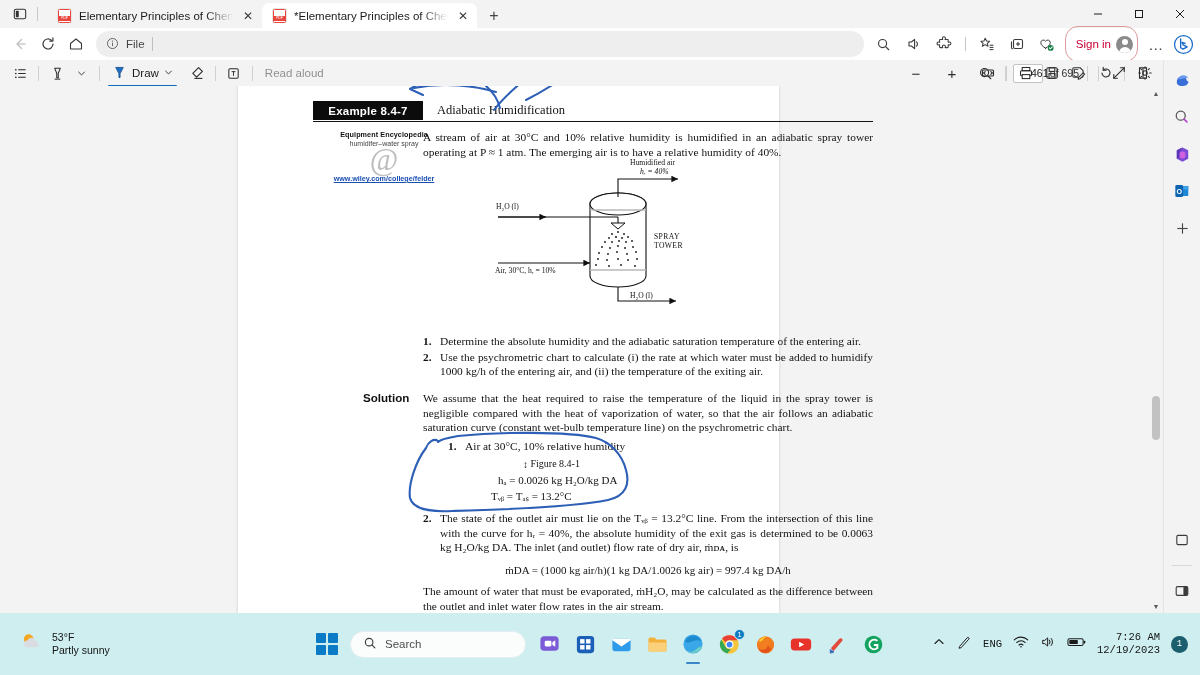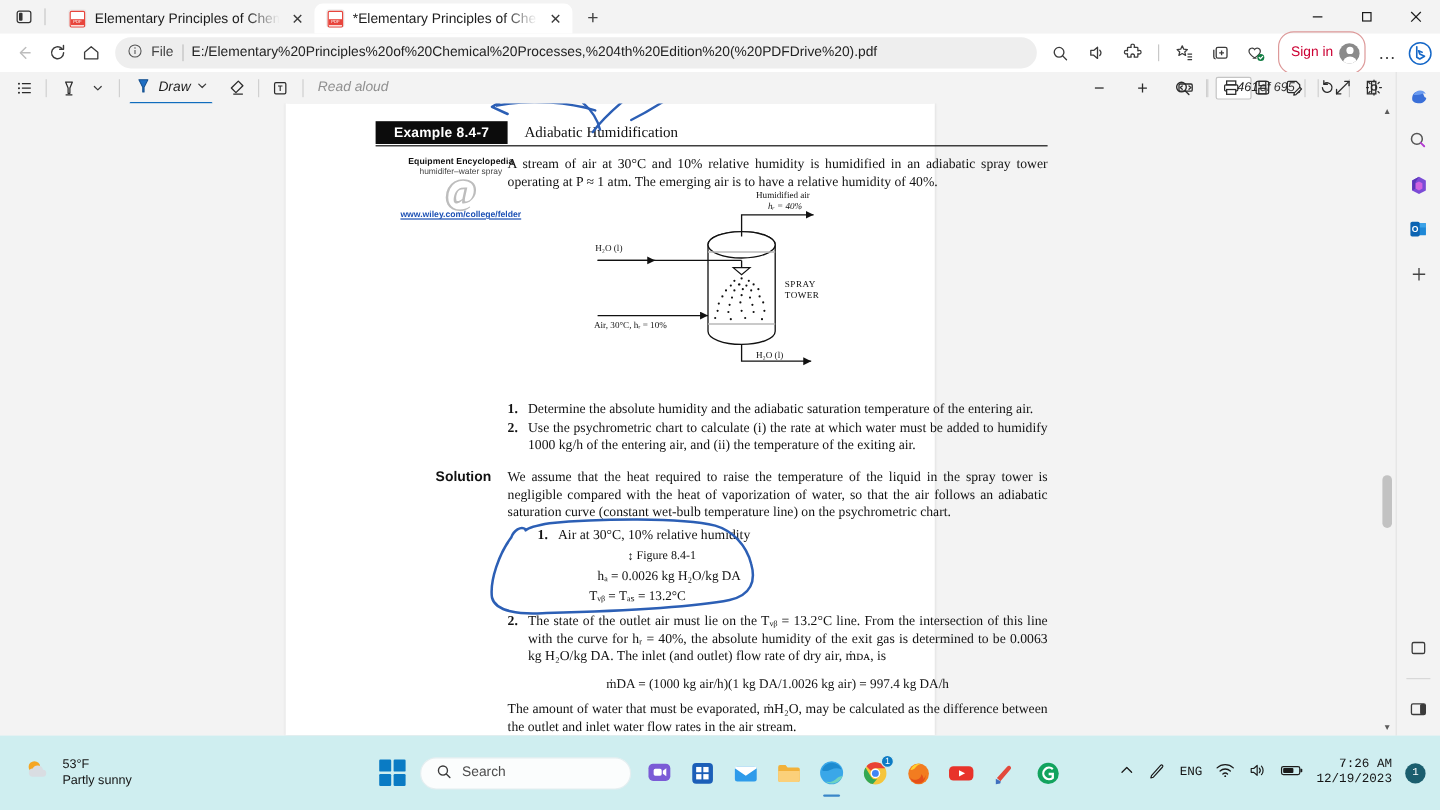--- a/index.html
+++ b/index.html
@@ -114,21 +114,21 @@
   }
   .bing-b {
     width: 22px; height: 22px; border-radius: 4px;
     display: flex; align-items: center; justify-content: center;
   }
 
   
   .pdfbar {
     position: absolute; top: 60px; left: 0; width: 1163px; height: 26px;
     background: #f3f3f3; display: flex; align-items: center; padding: 0 8px;
-    font-size: 11px; color: #333; font-style: italic;
+    font-size: 11px; color: #333;
   }
   .pb-btn {
     height: 22px; min-width: 24px; border-radius: 4px; display: flex;
     align-items: center; justify-content: center; color: #2b2b2b; padding: 0 3px;
   }
   .draw-btn {
     display: flex; align-items: center; gap: 5px; height: 22px;
     padding: 0 6px; position: relative; color: #1b1b1b; font-size: 11.5px;
   }
   .draw-btn:after {
@@ -386,21 +386,20 @@
     <div class="omnibox">
       <span>
         <svg width="13" height="13" viewBox="0 0 16 16">
             <circle cx="8" cy="8" r="6.2" fill="none" stroke="#555" stroke-width="1.1"></circle>
             <line x1="8" y1="7" x2="8" y2="11.2" stroke="#555" stroke-width="1.1"></line>
             <circle cx="8" cy="5" r="0.8" fill="#555"></circle>
           </svg>
       </span>
       <span class="omni-file">File</span>
       <span class="omni-sep"></span>
-      <span class="omni-url">E:/Elementary%20Principles%20of%20Chemical%20Processes,%204th%20Edition%20(%20PDFDrive%20).pdf</span>
     </div>
 
     <div class="toolbar-icons">
       <div class="tb-btn">
         <svg width="15" height="15" viewBox="0 0 16 16">
             <circle cx="7" cy="7" r="4.3" fill="none" stroke="currentColor" stroke-width="1.2"></circle>
             <line x1="10.2" y1="10.2" x2="13.6" y2="13.6" stroke="currentColor" stroke-width="1.2" stroke-linecap="round"></line>
           </svg>
       </div>
       <div class="tb-btn">

